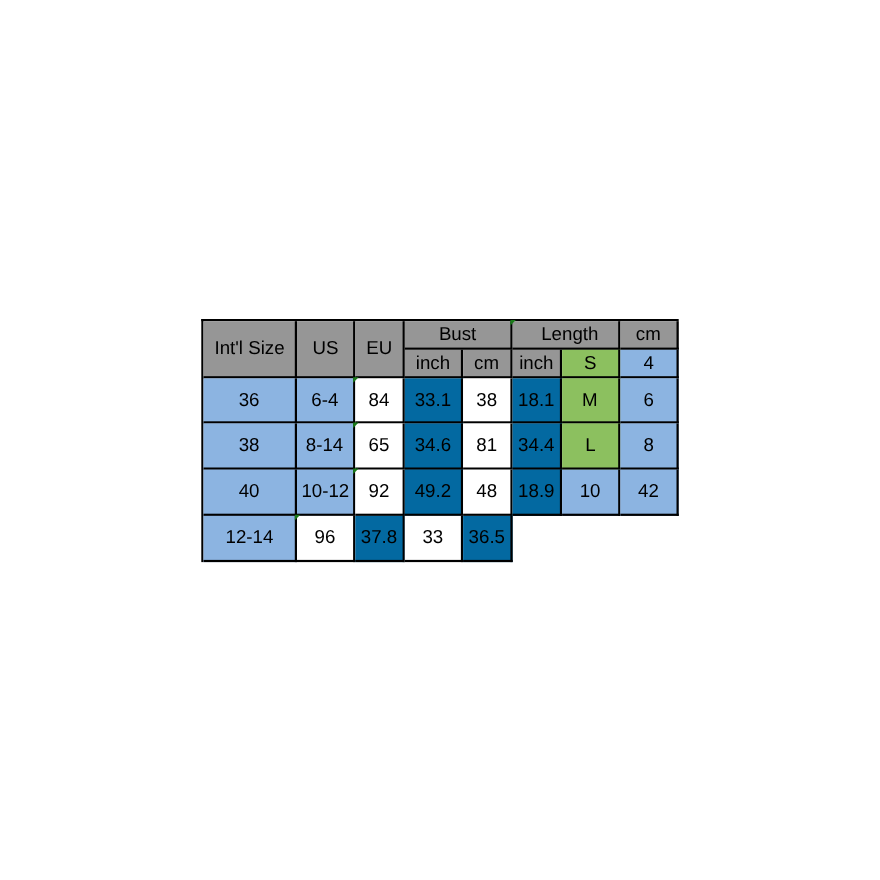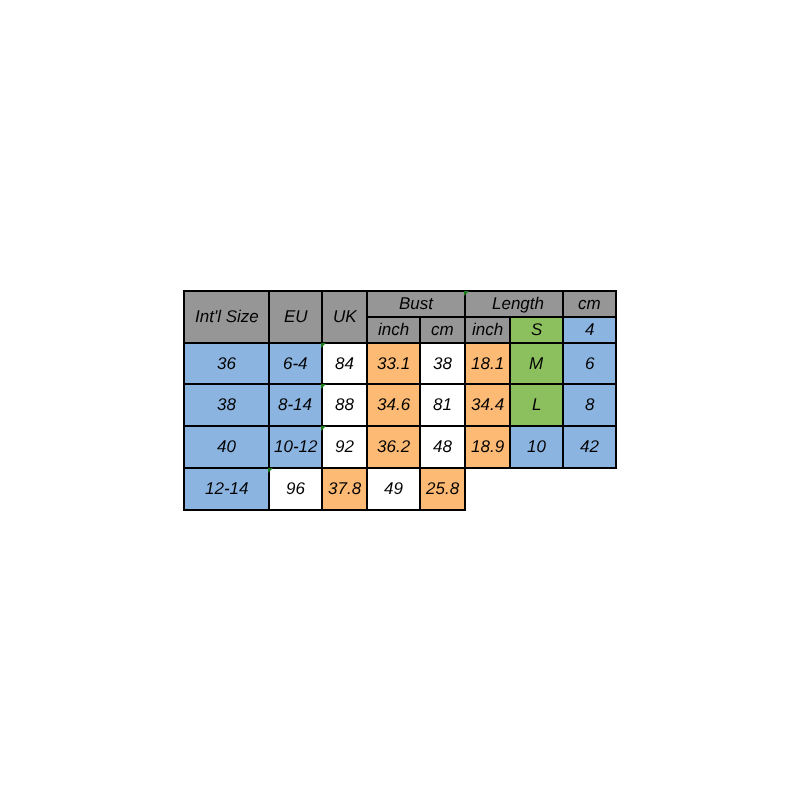--- a/index.html
+++ b/index.html
@@ -13,61 +13,61 @@
   
   .cell > span:not(.tri){will-change:transform;}
 
   
   
   .sizechart{position:absolute;left:183px;top:289.5px;
              display:grid;
              grid-template-columns:85px 53px 45px 53px 45px 45px 53px 53px;
              grid-template-rows:26px 26px 41px 42px 42px 42px;
              border-top:2px solid #000000;border-left:2px solid #000000;
-             width:434px;box-sizing:border-box;font-style:italic;}
+             width:434px;box-sizing:border-box;}
 
   .cell{position:relative;box-sizing:border-box;
         border-right:2px solid #000000;border-bottom:2px solid #000000;
         display:flex;align-items:center;justify-content:center;
         font-size:17px;line-height:1;color:#000000;font-weight:400;
         white-space:nowrap;overflow:visible;}
 
   
   .span-rows2{grid-row:span 2;}
   .span-cols2{grid-column:span 2;justify-content:center;}
 
   
   .c-hdr  {background:#969696;}
   .c-green{background:#8CC05F;}
   .c-blue {background:#8CB4E1;}
   .c-white{background:#ffffff;}
-  .c-cyan {background:#fdba74;}
+  .c-cyan {background:#0369a1;}
 
   
   .nudge-right > span:last-child{position:relative;left:4px;}
 
   
   .tri{position:absolute;left:-2px;top:-0.5px;width:0;height:0;
        border-top:5.5px solid #1A7A1A;border-right:5px solid transparent;}
 </style>
 </head>
 <body>
 
 <div id="stage">
 
   <div class="sizechart">
 
     <div class="cell c-hdr span-rows2">
         <span>Int'l Size</span>
       </div>
     <div class="cell c-hdr span-rows2">
-        <span>EU</span>
+        <span>US</span>
       </div>
     <div class="cell c-hdr span-rows2">
-        <span>UK</span>
+        <span>EU</span>
       </div>
     <div class="cell c-hdr span-cols2">
         <span>Bust</span>
       </div>
     <div class="cell c-hdr span-cols2 nudge-right">
         <span class="tri"></span>
         <span>Length</span>
       </div>
 
     <div class="cell c-hdr">
@@ -116,21 +116,21 @@
         <span>6</span>
       </div>
     <div class="cell c-blue">
         <span>38</span>
       </div>
     <div class="cell c-blue">
         <span>8-14</span>
       </div>
     <div class="cell c-white">
         <span class="tri"></span>
-        <span>88</span>
+        <span>65</span>
       </div>
     <div class="cell c-cyan">
         <span>34.6</span>
       </div>
     <div class="cell c-white">
         <span>81</span>
       </div>
     <div class="cell c-cyan">
         <span>34.4</span>
       </div>
@@ -145,21 +145,21 @@
         <span>40</span>
       </div>
     <div class="cell c-blue">
         <span>10-12</span>
       </div>
     <div class="cell c-white">
         <span class="tri"></span>
         <span>92</span>
       </div>
     <div class="cell c-cyan">
-        <span>36.2</span>
+        <span>49.2</span>
       </div>
     <div class="cell c-white">
         <span>48</span>
       </div>
     <div class="cell c-cyan">
         <span>18.9</span>
       </div>
 
     <div class="cell c-blue">
         <span>10</span>
@@ -171,20 +171,20 @@
         <span>12-14</span>
       </div>
     <div class="cell c-white">
         <span class="tri"></span>
         <span>96</span>
       </div>
     <div class="cell c-cyan">
         <span>37.8</span>
       </div>
     <div class="cell c-white">
-        <span>49</span>
+        <span>33</span>
       </div>
     <div class="cell c-cyan">
-        <span>25.8</span>
+        <span>36.5</span>
       </div>
 
   </div>
 </div>
 
 </body></html>

